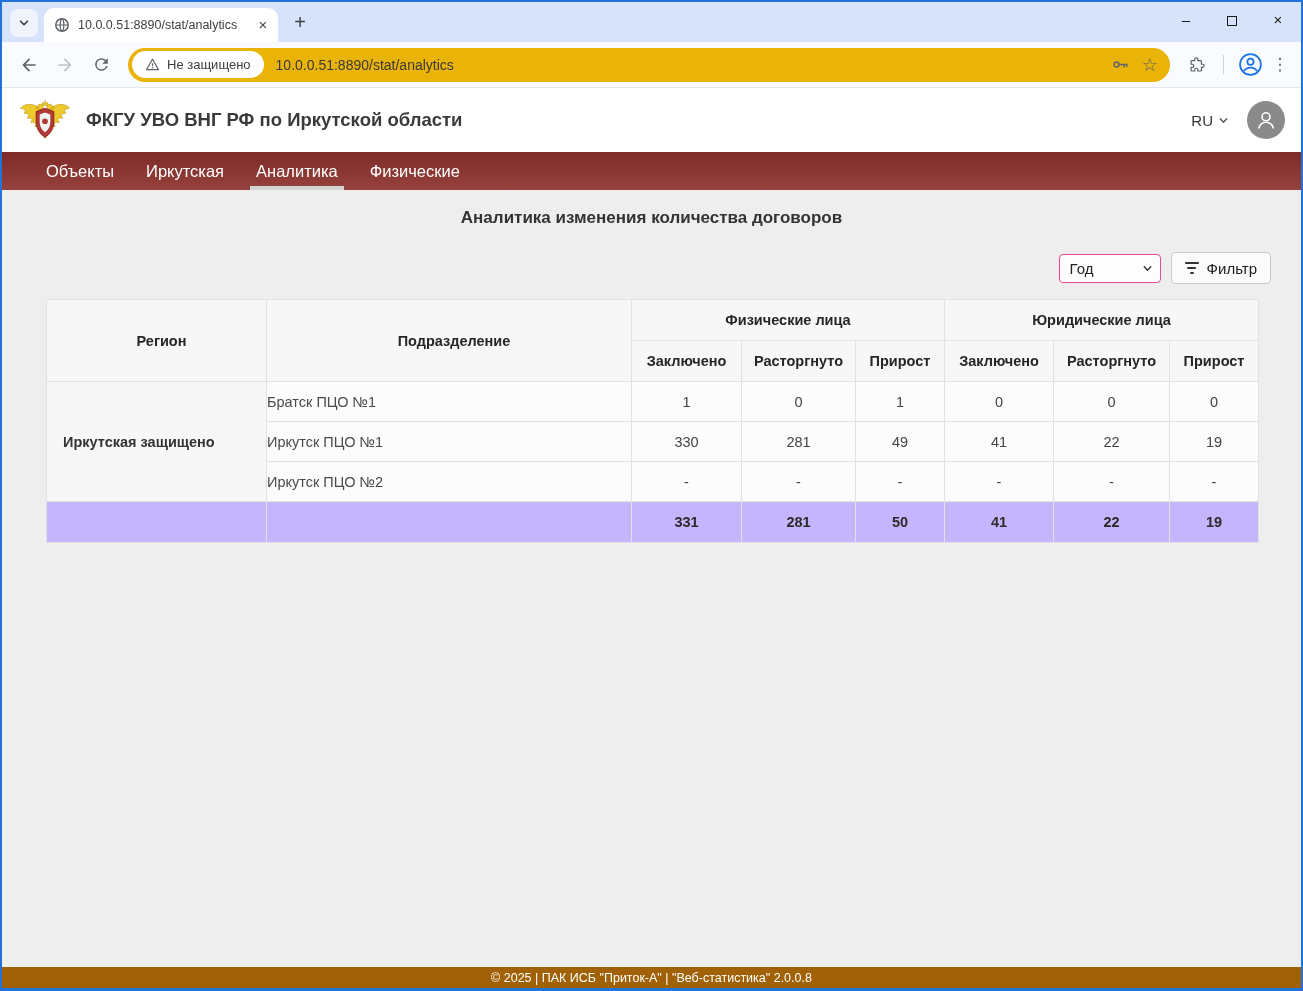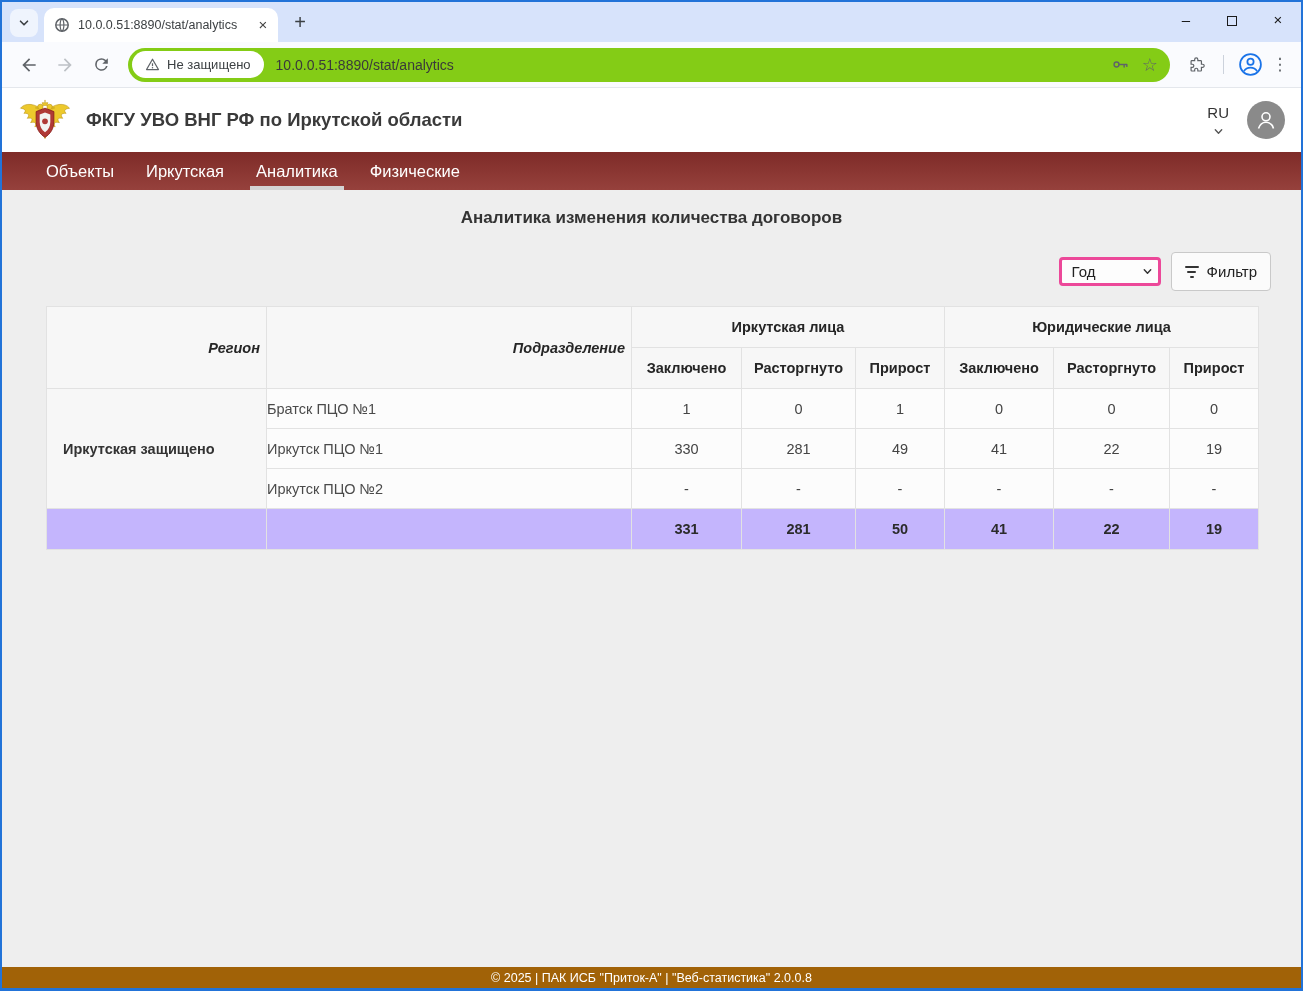--- a/index.html
+++ b/index.html
@@ -17,54 +17,54 @@
   .tab{width:234px;height:34px;background:#fff;border-radius:10px 10px 0 0;display:flex;align-items:center;padding:0 6px 0 10px;gap:8px;}
   .tab-title{flex:1;font-size:12.5px;color:#3c4043;white-space:nowrap;overflow:hidden;}
   .tab-close{font-size:15px;color:#444;width:18px;height:18px;line-height:17px;text-align:center;border-radius:50%;cursor:pointer;}
   .new-tab{font-size:20px;color:#3c4043;width:28px;height:28px;line-height:26px;text-align:center;margin:0 0 5px 8px;cursor:pointer;}
   .win-controls{position:absolute;right:0;top:0;height:36px;display:flex;align-items:center;}
   .win-btn{width:46px;text-align:center;font-size:15px;color:#1b1b1b;cursor:pointer;line-height:36px;}
   .maximize-box{display:inline-block;width:10px;height:10px;border:1.3px solid #1b1b1b;vertical-align:middle;}
   
   .toolbar{height:46px;background:#fafbfe;border-bottom:1px solid #e4e7ec;display:flex;align-items:center;padding:0 10px;gap:2px;flex:none;}
   .tb-btn{width:34px;height:34px;display:flex;align-items:center;justify-content:center;border-radius:50%;cursor:pointer;flex:none;}
-  .omnibox{flex:1;height:34px;background:#84cc16;border-radius:17px;display:flex;align-items:center;margin:0 8px;padding:0 12px 0 4px;gap:12px;cursor:text;}
+  .omnibox{flex:1;height:34px;background:#eab308;border-radius:17px;display:flex;align-items:center;margin:0 8px;padding:0 12px 0 4px;gap:12px;cursor:text;}
   .sec-chip{height:27px;background:#fff;border-radius:14px;display:flex;align-items:center;gap:7px;padding:0 13px;font-size:13px;color:#3c4043;flex:none;cursor:pointer;}
   .url{flex:1;font-size:14px;color:#3a3a3a;white-space:nowrap;overflow:hidden;}
   .omni-icon{display:flex;align-items:center;cursor:pointer;}
   .star{font-size:18px;color:#5f6368;line-height:1;}
   .divider{width:1px;height:19px;background:#ccd2dc;margin:0 7px;flex:none;}
   .kebab{font-size:17px;color:#5f6368;width:22px;text-align:center;cursor:pointer;}
   
   .site-header{height:64px;background:#fff;display:flex;align-items:center;padding:0 16px;flex:none;}
   .org-title{font-size:18.5px;font-weight:700;color:#3a3a3a;margin-left:14px;}
   .header-right{margin-left:auto;display:flex;align-items:center;gap:18px;}
-  .lang{font-size:15px;color:#333;display:flex;align-items:center;gap:5px;cursor:pointer;flex-direction:column;}
+  .lang{font-size:15px;color:#333;display:flex;align-items:center;gap:5px;cursor:pointer;}
   .avatar{width:38px;height:38px;border-radius:50%;background:#8a8a8a;display:flex;align-items:center;justify-content:center;cursor:pointer;}
   
   .navbar{height:38px;background:linear-gradient(#7e2b28,#96413c);display:flex;align-items:stretch;padding-left:42px;gap:28px;flex:none;}
   .nav-item{color:#fff;font-size:16.5px;display:flex;align-items:center;position:relative;padding:0 2px;cursor:pointer;white-space:nowrap;}
   .nav-item.active::after{content:"";position:absolute;left:-4px;right:-4px;bottom:0;height:4px;background:#d4d4d4;}
   
   .content{flex:1;background:#eeeeee;overflow:hidden;}
   .page-title{text-align:center;font-size:17px;font-weight:700;color:#333;margin:18px 0 0;}
   .controls{display:flex;justify-content:flex-end;align-items:center;gap:10px;margin:24px 30px 0 0;}
   .select-wrap{position:relative;}
-  select{appearance:none;-webkit-appearance:none;width:102px;height:29px;padding:0 24px 0 10px;font-size:15px;color:#222;background:#fdfdfd;border:3px solid #ec4899;border-radius:4px;font-family:inherit;cursor:pointer;}
+  select{appearance:none;-webkit-appearance:none;width:102px;height:29px;padding:0 24px 0 10px;font-size:15px;color:#222;background:#fdfdfd;border:1px solid #ec4899;border-radius:4px;font-family:inherit;cursor:pointer;}
   .select-chevron{position:absolute;right:8px;top:9px;pointer-events:none;}
-  .filter-btn{height:39px;padding:0 13px;display:flex;align-items:center;gap:8px;background:#fbfbfb;border:1px solid #c9c9c9;border-radius:4px;font-size:15px;color:#222;font-family:inherit;cursor:pointer;}
+  .filter-btn{height:32px;padding:0 13px;display:flex;align-items:center;gap:8px;background:#fbfbfb;border:1px solid #c9c9c9;border-radius:4px;font-size:15px;color:#222;font-family:inherit;cursor:pointer;}
   .filter-icon{width:14px;padding-top:3px;}
   .filter-icon span{display:block;height:2px;background:#333;margin:0 auto 3px;border-radius:1px;}
   .fi-1{width:14px;} .fi-2{width:9px;} .fi-3{width:4px;}
   
   .table-wrap{margin:15px 44px 0;}
   table{border-collapse:collapse;width:100%;table-layout:fixed;background:#fcfcfc;}
   th,td{border:1px solid #e2e2e2;font-size:14.5px;padding:0 6px;}
   thead th{background:#f7f7f7;color:#262626;font-weight:700;height:41px;text-align:center;}
-  th.left{text-align:right;padding-left:16px;font-style:italic;}
+  th.left{text-align:center;padding-left:16px;}
   tbody td{height:40px;color:#444;text-align:center;}
   td.region{background:#f7f7f7;font-weight:700;color:#333;text-align:left;padding-left:16px;}
   td.sub{text-align:left;padding-left:0;color:#4a4a4a;}
   tr.total td{background:#c4b5fd;font-weight:700;color:#2b2b2b;height:41px;}
   
   .footer{height:21px;background:#a16207;color:#fff;font-size:12.5px;display:flex;align-items:center;justify-content:center;flex:none;}
 </style>
 </head>
 <body>
 
@@ -211,21 +211,21 @@
             <col style="width:114px">
             <col style="width:89px">
           <col style="width:109px">
             <col style="width:116px">
             <col style="width:89px">
         </colgroup>
         <thead>
           <tr>
             <th class="left" rowspan="2">Регион</th>
             <th class="left" rowspan="2">Подразделение</th>
-            <th colspan="3">Иркутская лица</th>
+            <th colspan="3">Физические лица</th>
             <th colspan="3">Юридические лица</th>
           </tr>
           <tr>
             <th>Заключено</th>
             <th>Расторгнуто</th>
             <th>Прирост</th>
             <th>Заключено</th>
             <th>Расторгнуто</th>
             <th>Прирост</th>
           </tr>

